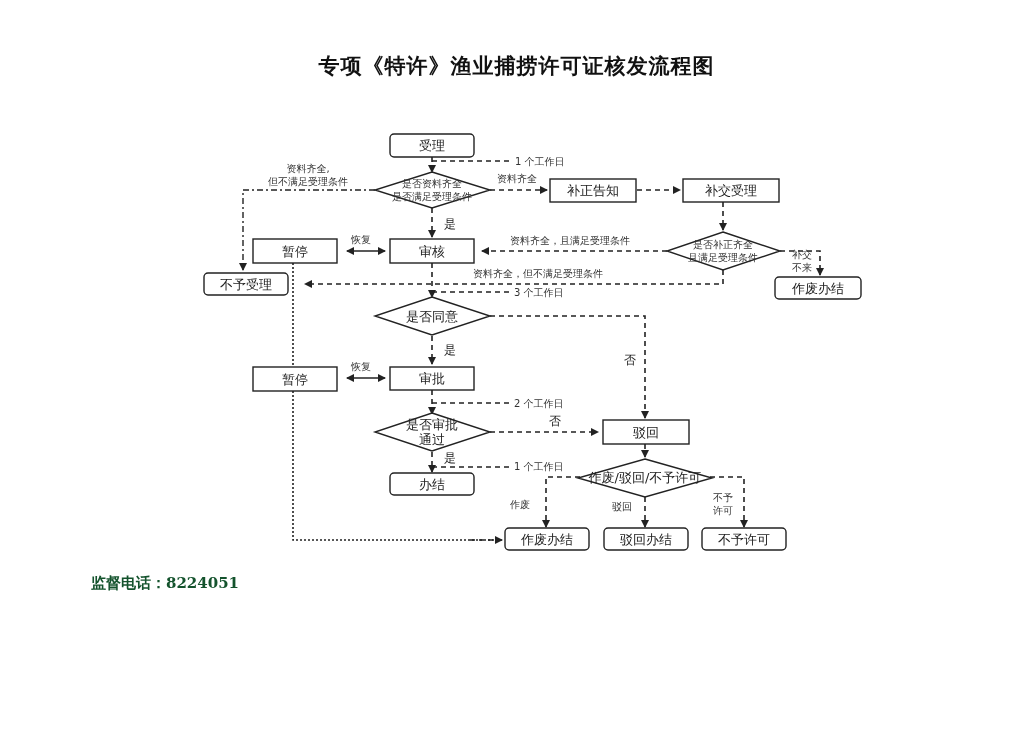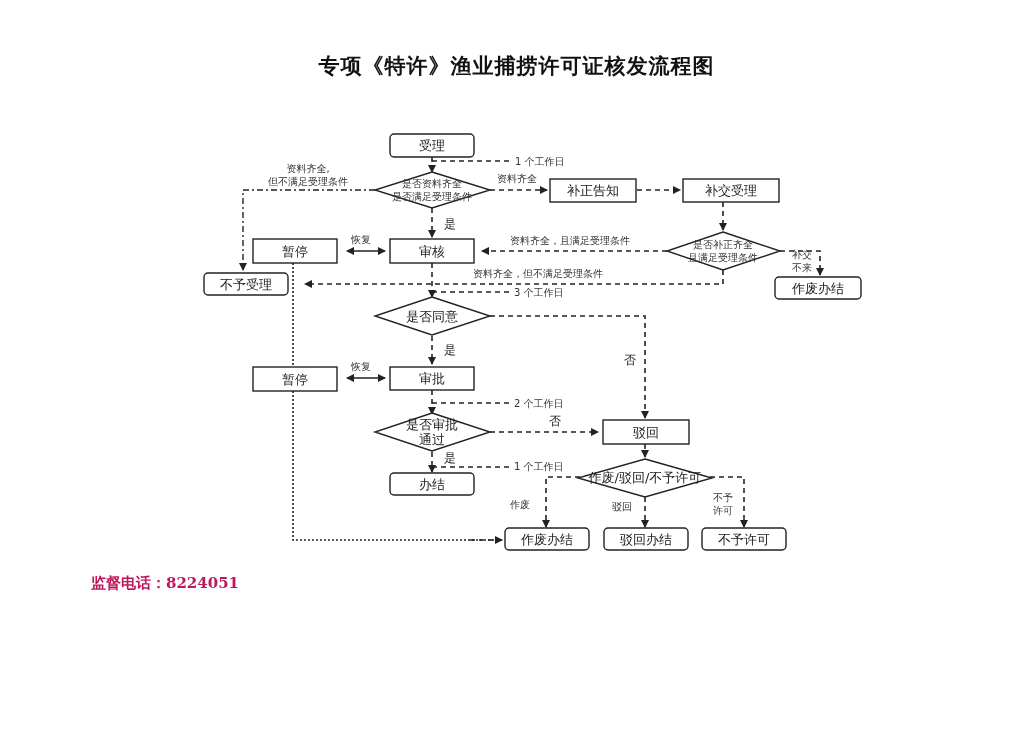--- a/index.html
+++ b/index.html
@@ -1,18 +1,18 @@
 <!DOCTYPE html>
 <html><head>
   <meta charset="utf-8">
   <style>
     html, body { margin: 0; padding: 0; background: #ffffff; }
     body { width: 1033px; height: 730px; position: relative; overflow: hidden; font-family: "DejaVu Serif", "Liberation Serif", serif; }
     .title { position: absolute; left: 0; width: 1033px; top: 52px; text-align: center; font-size: 21px; font-weight: bold; color: #111; font-family: "DejaVu Sans", "Liberation Sans", sans-serif; letter-spacing: 1px; }
-    .hotline { position: absolute; left: 91px; top: 574px; font-size: 15px; font-weight: bold; color: #be185d; font-family: "DejaVu Serif", "Liberation Serif", serif; }
+    .hotline { position: absolute; left: 91px; top: 574px; font-size: 15px; font-weight: bold; color: #14532d; font-family: "DejaVu Serif", "Liberation Serif", serif; }
     svg#flow { position: absolute; left: 0; top: 0; }
     .node-rect { fill: #fff; stroke: #222; stroke-width: 1.4; }
     .node-text { font-size: 13px; fill: #222; font-family: "DejaVu Sans", "Liberation Sans", sans-serif; dominant-baseline: middle; text-anchor: middle; }
     .dtext { font-size: 10px; fill: #333; font-family: "DejaVu Sans", "Liberation Sans", sans-serif; dominant-baseline: middle; text-anchor: middle; }
     .lbl { font-size: 10px; fill: #333; font-family: "DejaVu Sans", "Liberation Sans", sans-serif; dominant-baseline: middle; }
     .lbl-lg { font-size: 12px; fill: #222; font-family: "DejaVu Sans", "Liberation Sans", sans-serif; dominant-baseline: middle; }
     .dash { stroke: #222; stroke-width: 1.6; fill: none; stroke-dasharray: 5 4; }
     .dot { stroke: #222; stroke-width: 1.6; fill: none; stroke-dasharray: 2 2; }
     .dashdot { stroke: #222; stroke-width: 1.4; fill: none; stroke-dasharray: 6 3 2 3; }
     .solid { stroke: #222; stroke-width: 1.4; fill: none; }

